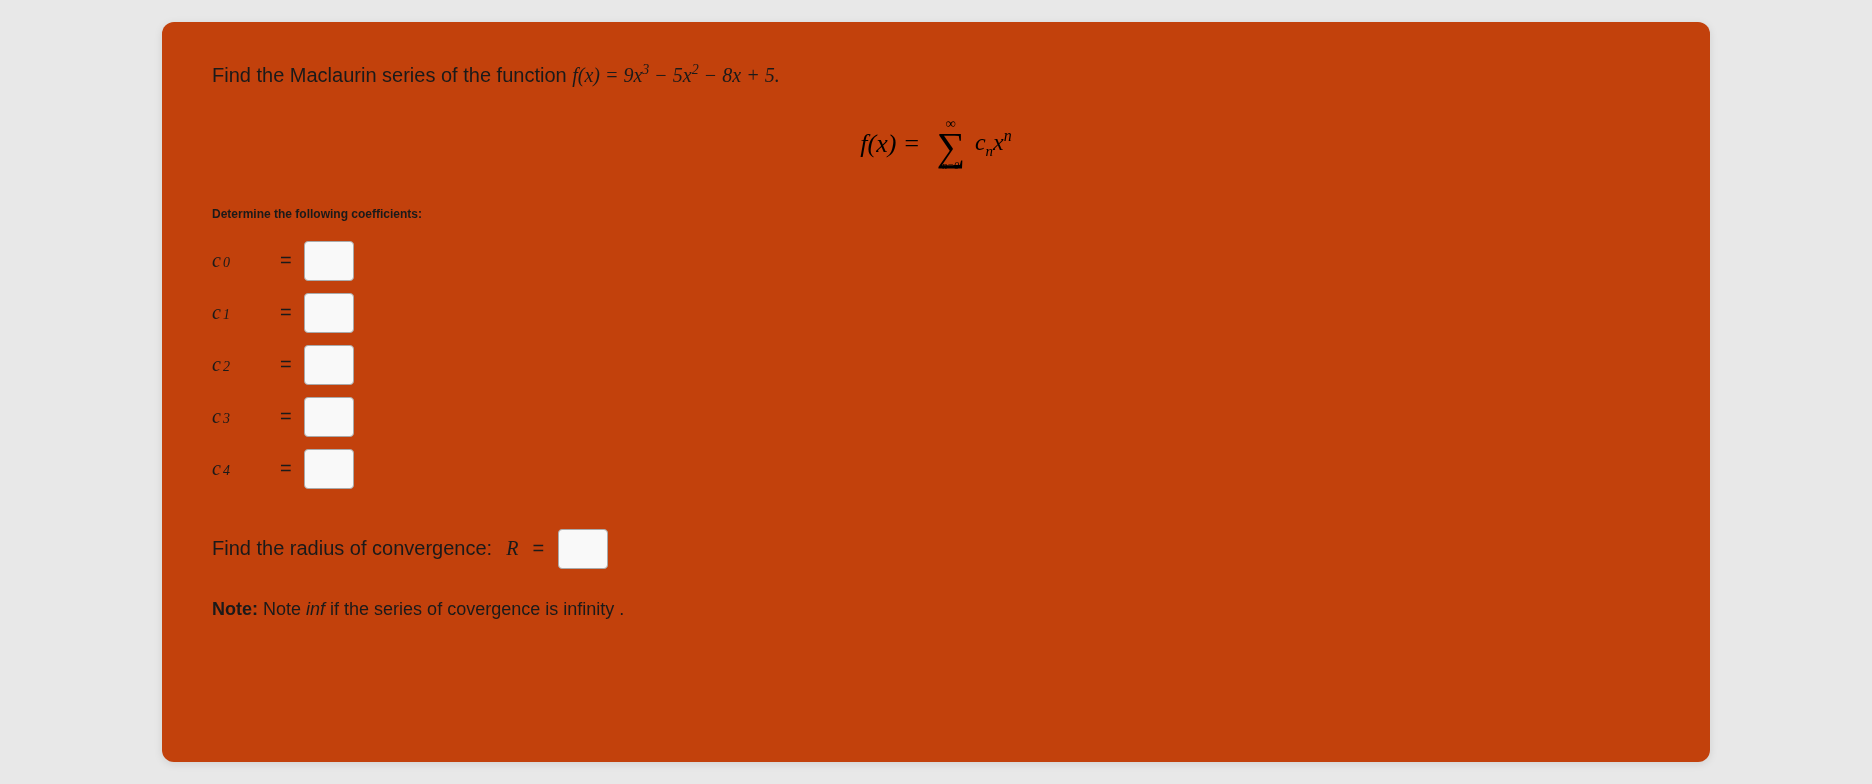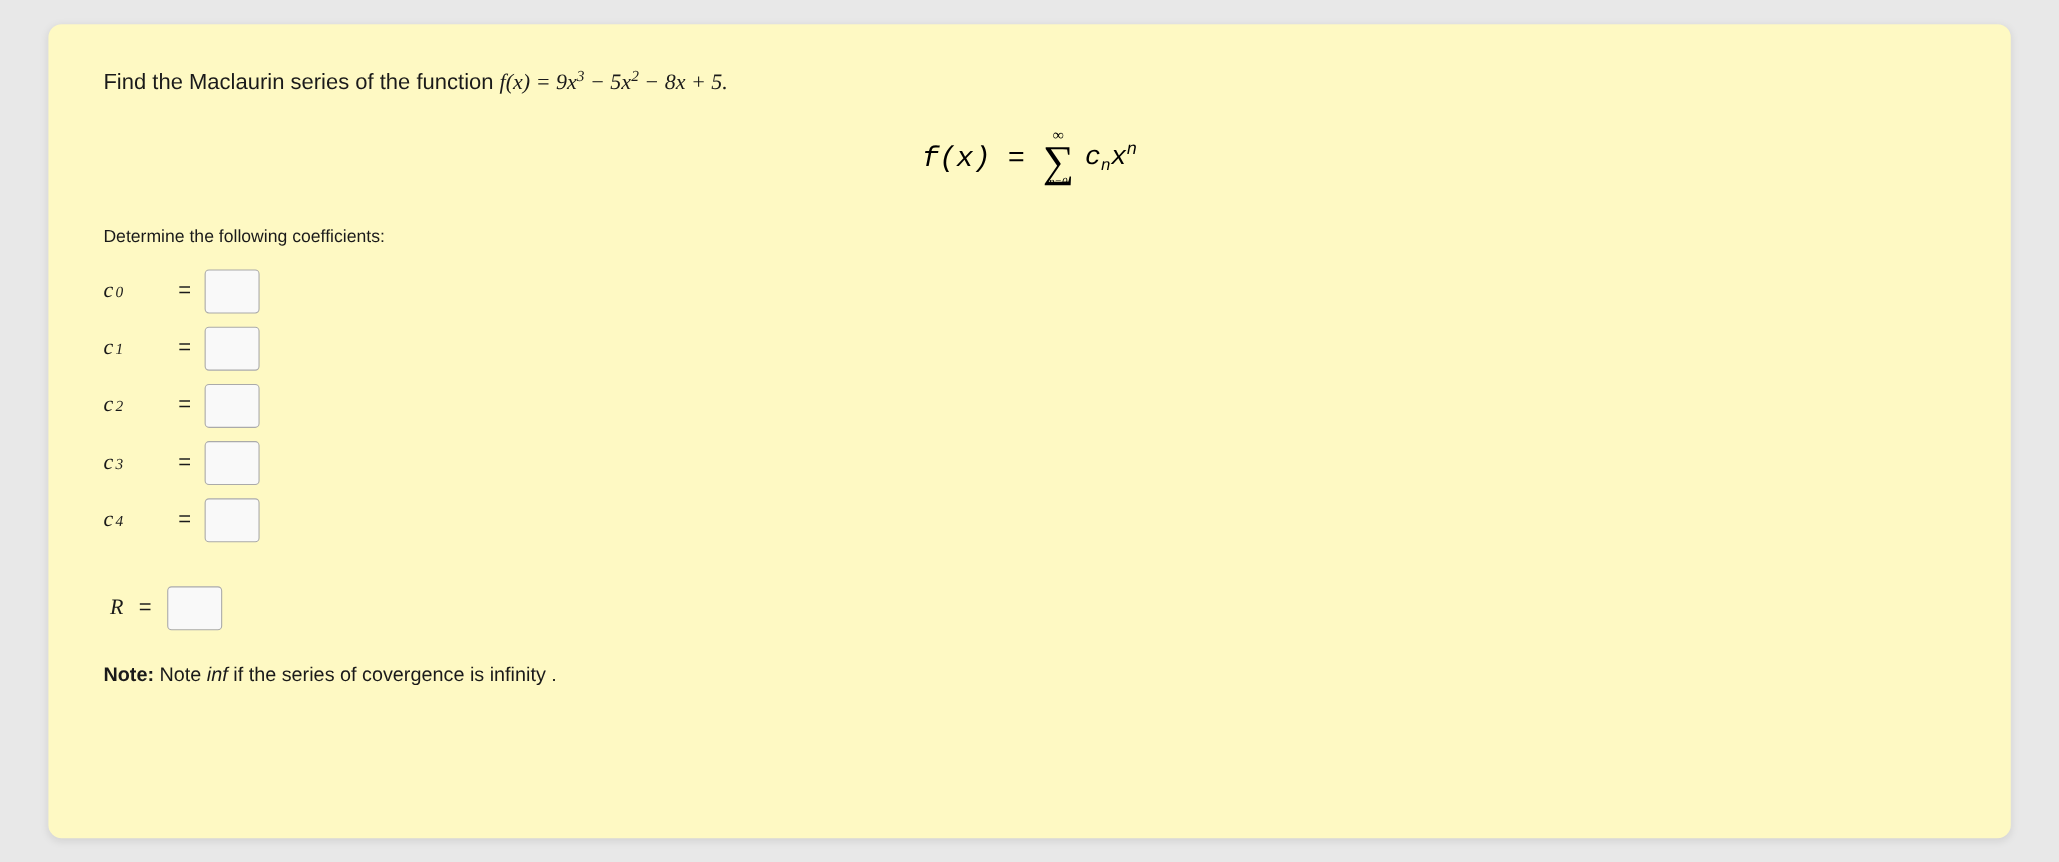--- a/index.html
+++ b/index.html
@@ -12,39 +12,40 @@
       background-color: #e8e8e8;
       font-family: -apple-system, BlinkMacSystemFont, 'Segoe UI', sans-serif;
       display: flex;
       justify-content: center;
       align-items: center;
       min-height: 100vh;
       padding: 20px;
     }
 
     .card {
-      background-color: #fef9c3;
+      background-color: #c2410c;
       border-radius: 12px;
       padding: 40px 50px;
-      width: 1784px;
+      width: 1548px;
       min-height: 740px;
       box-shadow: 0 2px 8px rgba(0,0,0,0.1);
     }
 
     .problem-statement {
       font-size: 20px;
       color: #1a1a1a;
       margin-bottom: 30px;
       font-family: -apple-system, BlinkMacSystemFont, 'Segoe UI', sans-serif;
     }
 
     .determine-label {
-      font-size: 16px;
+      font-size: 12px;
       color: #1a1a1a;
       margin-bottom: 20px;
+      font-weight: bold;
     }
 
     .coefficients-section {
       display: flex;
       flex-direction: column;
       gap: 12px;
       margin-bottom: 40px;
     }
 
     .coeff-row {
@@ -106,21 +107,21 @@
       font-style: italic;
     }
 
     
     .math-inline {
       font-style: italic;
       font-family: 'Times New Roman', Times, serif;
     }
 
     .math-display {
-      font-family: Liberation Mono, monospace;
+      font-family: Liberation Serif, serif;
       font-style: italic;
     }
 
     .sum-notation {
       display: inline-flex;
       flex-direction: column;
       align-items: center;
       vertical-align: middle;
       margin: 0 4px;
       font-family: 'Times New Roman', Times, serif;
@@ -231,20 +232,21 @@
           <i>c</i>
             <sub>4</sub>
         </span>
         <span class="equals">=</span>
         <input type="text" class="input-box" aria-label="c4 value" style="">
       </div>
 
     </div>
 
     <div class="radius-row">
+      <span>Find the radius of convergence: </span>
       <span class="math-inline" style="margin: 0 6px;"><i>R</i></span>
       <span>=</span>
       <input type="text" class="input-box" aria-label="radius of convergence" style="margin-left: 6px;">
     </div>
 
     <div class="note-section">
       <strong>Note:</strong>
       <span> Note </span>
       <em>inf</em>
       <span> if the series of covergence is infinity .</span>

